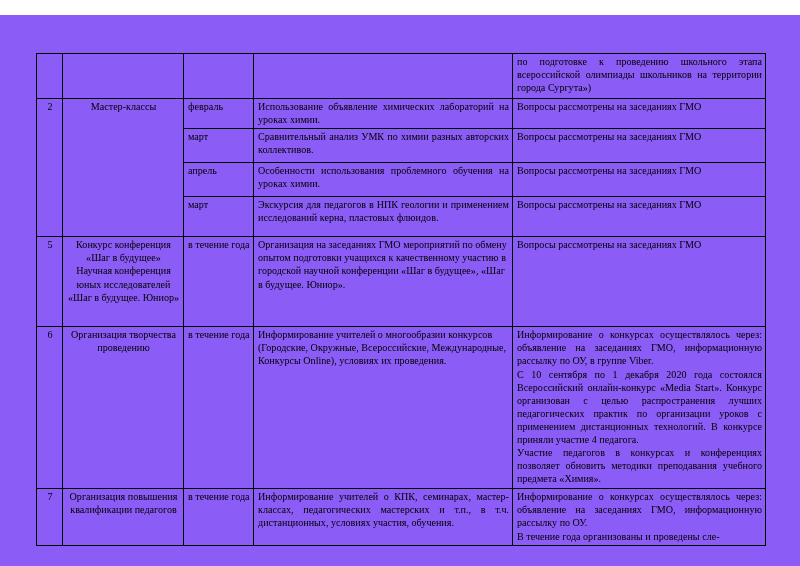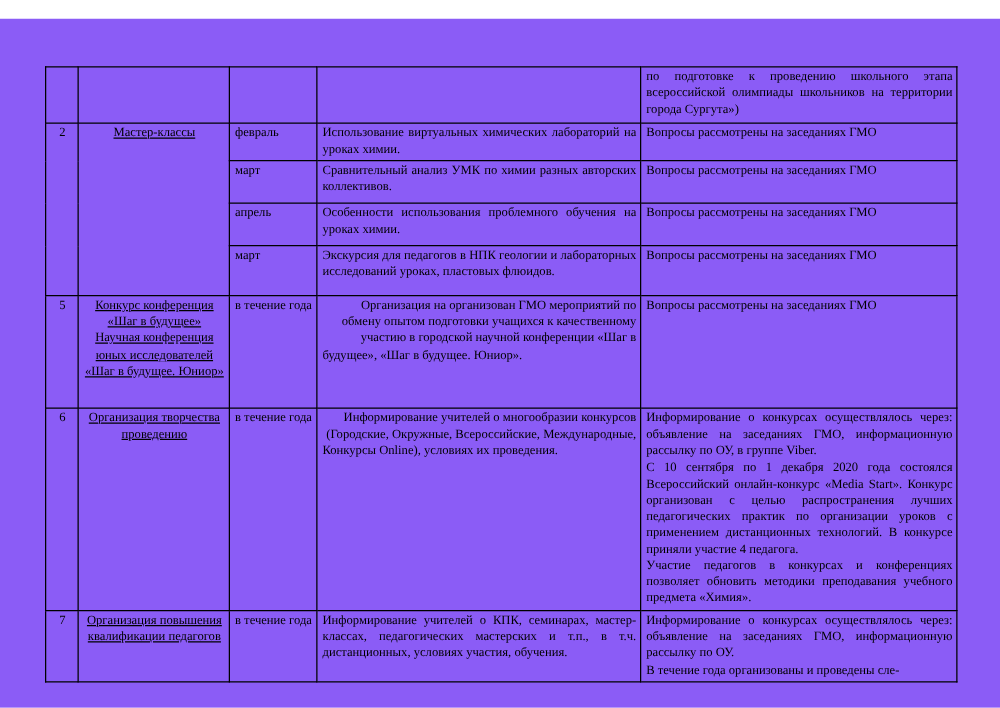--- a/index.html
+++ b/index.html
@@ -48,38 +48,37 @@
   col.c-desc   { width: 259px; }
   col.c-result { width: 253px; }
 
   td.num {
     text-align: center;
     vertical-align: top;
   }
   td.name {
     text-align: center;
     vertical-align: top;
-    text-decoration: underline;
   }
   td.period {
     vertical-align: top;
   }
   td.desc {
     text-align: justify;
     text-align-last: left;
     vertical-align: top;
   }
   td.result {
     text-align: justify;
     text-align-last: left;
     vertical-align: top;
   }
   td.desc.left-plain,
   td.result.left-plain {
-    text-align: right;
+    text-align: left;
   }
   p.para {
     margin: 0;
     padding: 0;
   }
   p.para + p.para { margin-top: 0; }
 </style>
 </head>
 <body>
 
@@ -100,50 +99,50 @@
         <td class="name"></td>
         <td class="period"></td>
         <td class="desc"></td>
         <td class="result">по подготовке к проведению школьного этапа всероссийской олимпиады школьников на территории города Сургута»)</td>
       </tr>
 
       <tr style="height:28px">
         <td class="num" rowspan="4">2</td>
         <td class="name" rowspan="4">Мастер-классы</td>
         <td class="period">февраль</td>
-        <td class="desc">Использование виртуальных химических лабораторий на уроках химии.</td>
+        <td class="desc">Использование объявление химических лабораторий на уроках химии.</td>
         <td class="result left-plain">Вопросы рассмотрены на заседаниях ГМО</td>
       </tr>
 
       <tr style="height:34px">
         <td class="period">март</td>
         <td class="desc">Сравнительный анализ УМК по химии разных авторских коллективов.</td>
         <td class="result left-plain">Вопросы рассмотрены на заседаниях ГМО</td>
       </tr>
 
       <tr style="height:34px">
         <td class="period">апрель</td>
         <td class="desc">Особенности использования проблемного обучения на уроках химии.</td>
         <td class="result left-plain">Вопросы рассмотрены на заседаниях ГМО</td>
       </tr>
 
       <tr style="height:40px">
         <td class="period">март</td>
-        <td class="desc">Экскурсия для педагогов в НПК геологии и лабораторных исследований уроках, пластовых флюидов.</td>
+        <td class="desc">Экскурсия для педагогов в НПК геологии и применением исследований керна, пластовых флюидов.</td>
         <td class="result left-plain">Вопросы рассмотрены на заседаниях ГМО</td>
       </tr>
 
       <tr style="height:90px">
         <td class="num">5</td>
         <td class="name">
           <p class="para">Конкурс конференция «Шаг в будущее»</p>
           <p class="para">Научная конференция юных исследователей «Шаг в будущее. Юниор»</p>
         </td>
         <td class="period">в течение года</td>
-        <td class="desc left-plain">Организация на организован ГМО мероприятий по обмену опытом подготовки учащихся к качественному участию в городской научной конференции «Шаг в будущее», «Шаг в будущее. Юниор».</td>
+        <td class="desc left-plain">Организация на заседаниях ГМО мероприятий по обмену опытом подготовки учащихся к качественному участию в городской научной конференции «Шаг в будущее», «Шаг в будущее. Юниор».</td>
         <td class="result left-plain">Вопросы рассмотрены на заседаниях ГМО</td>
       </tr>
 
       <tr style="height:162px">
         <td class="num">6</td>
         <td class="name">Организация творчества проведению</td>
         <td class="period">в течение года</td>
         <td class="desc left-plain">Информирование учителей о многообразии конкурсов (Городские, Окружные, Всероссийские, Международные, Конкурсы Online), условиях их проведения.</td>
         <td class="result">
           <p class="para">Информирование о конкурсах осуществлялось через: объявление на заседаниях ГМО, информационную рассылку по ОУ, в группе Viber.</p>

